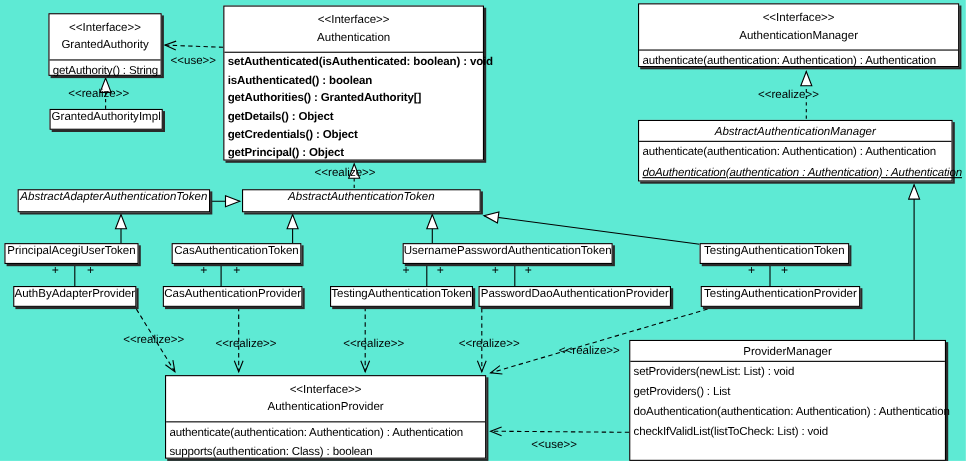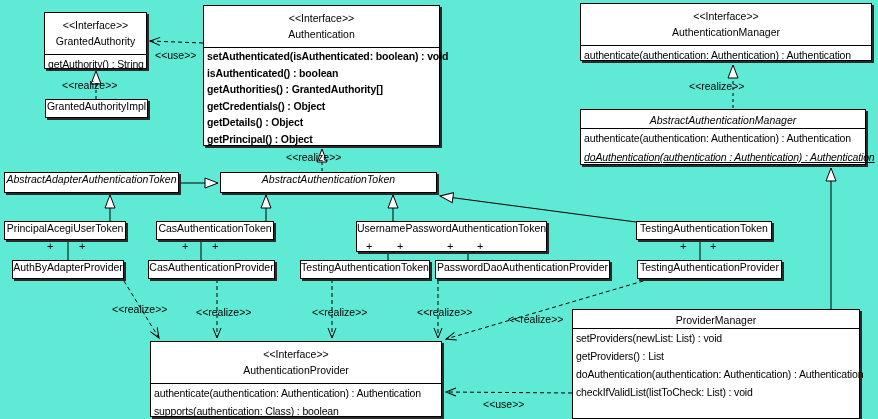--- a/index.html
+++ b/index.html
@@ -79,22 +79,22 @@
 
   <div class="box" style="left:203px;top:5px;width:237px;height:141px">
     <div class="hdr" style="height:37px">
       <div>&lt;&lt;Interface&gt;&gt;</div>
       <div>Authentication</div>
     </div>
     <div class="rows r165">
       <div class="m">setAuthenticated(isAuthenticated: boolean) : void</div>
       <div class="m">isAuthenticated() : boolean</div>
       <div class="m">getAuthorities() : GrantedAuthority[]</div>
+      <div class="m">getDetails() : Object</div>
       <div class="m">getCredentials() : Object</div>
-      <div class="m">getDetails() : Object</div>
       <div class="m">getPrincipal() : Object</div>
     </div>
   </div>
 
   <div class="box" style="left:580px;top:3px;width:292px;height:58px">
     <div class="hdr" style="height:37px">
       <div>&lt;&lt;Interface&gt;&gt;</div>
       <div>AuthenticationManager</div>
     </div>
     <div class="rows r19">
@@ -103,35 +103,35 @@
   </div>
 
   <div class="box" style="left:580px;top:109px;width:286px;height:56px">
     <div class="hdr1 it">AbstractAuthenticationManager</div>
     <div class="rows r19">
       <div class="m">authenticate(authentication: Authentication) : Authentication</div>
       <div class="m absm">doAuthentication(authentication : Authentication) : Authentication</div>
     </div>
   </div>
 
-  <div class="box nm" style="left:4px;top:172px;width:175px;height:21px">
+  <div class="box nm" style="left:16px;top:172px;width:175px;height:21px">
     <span class="it">AbstractAdapterAuthenticationToken</span>
   </div>
 
   <div class="box nm" style="left:220px;top:172px;width:217px;height:21px">
     <span class="it">AbstractAuthenticationToken</span>
   </div>
 
   <div class="box nm" style="left:4px;top:221px;width:122px;height:19px">
     <span>PrincipalAcegiUserToken</span>
   </div>
   <div class="box nm" style="left:156px;top:221px;width:118px;height:19px">
     <span>CasAuthenticationToken</span>
   </div>
-  <div class="box nm" style="left:356px;top:221px;width:191px;height:31px">
+  <div class="box nm" style="left:366px;top:221px;width:191px;height:19px">
     <span>UsernamePasswordAuthenticationToken</span>
   </div>
   <div class="box nm" style="left:636px;top:221px;width:136px;height:19px">
     <span>TestingAuthenticationToken</span>
   </div>
 
   <div class="box nm" style="left:12px;top:260px;width:112px;height:19px">
     <span>AuthByAdapterProvider</span>
   </div>
   <div class="box nm" style="left:148px;top:260px;width:127px;height:19px">

